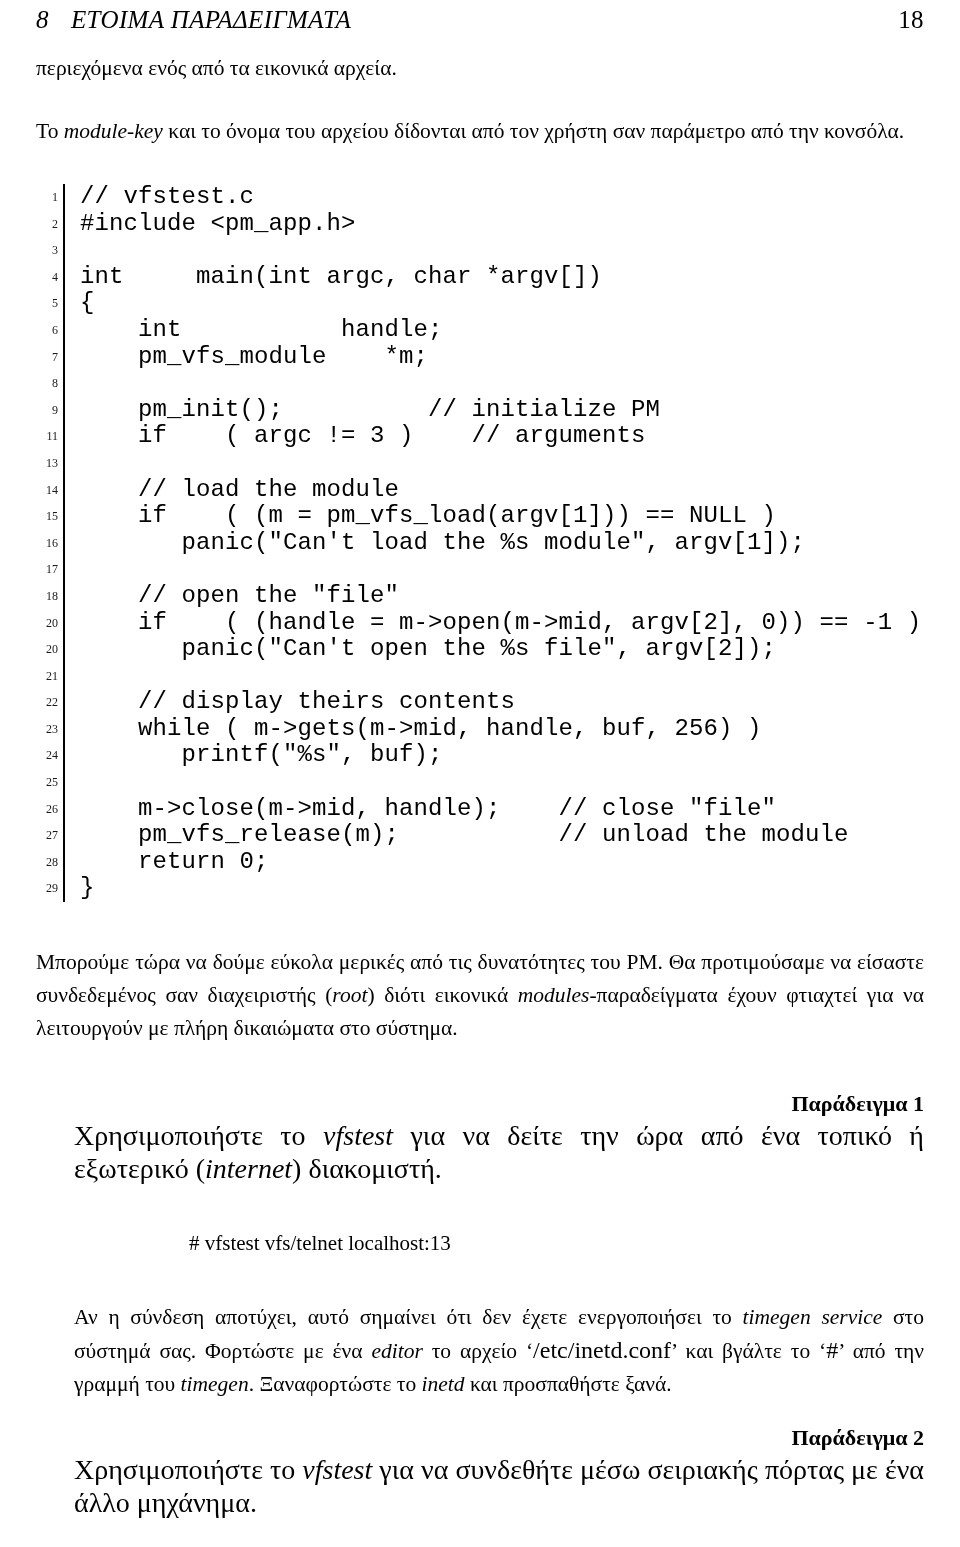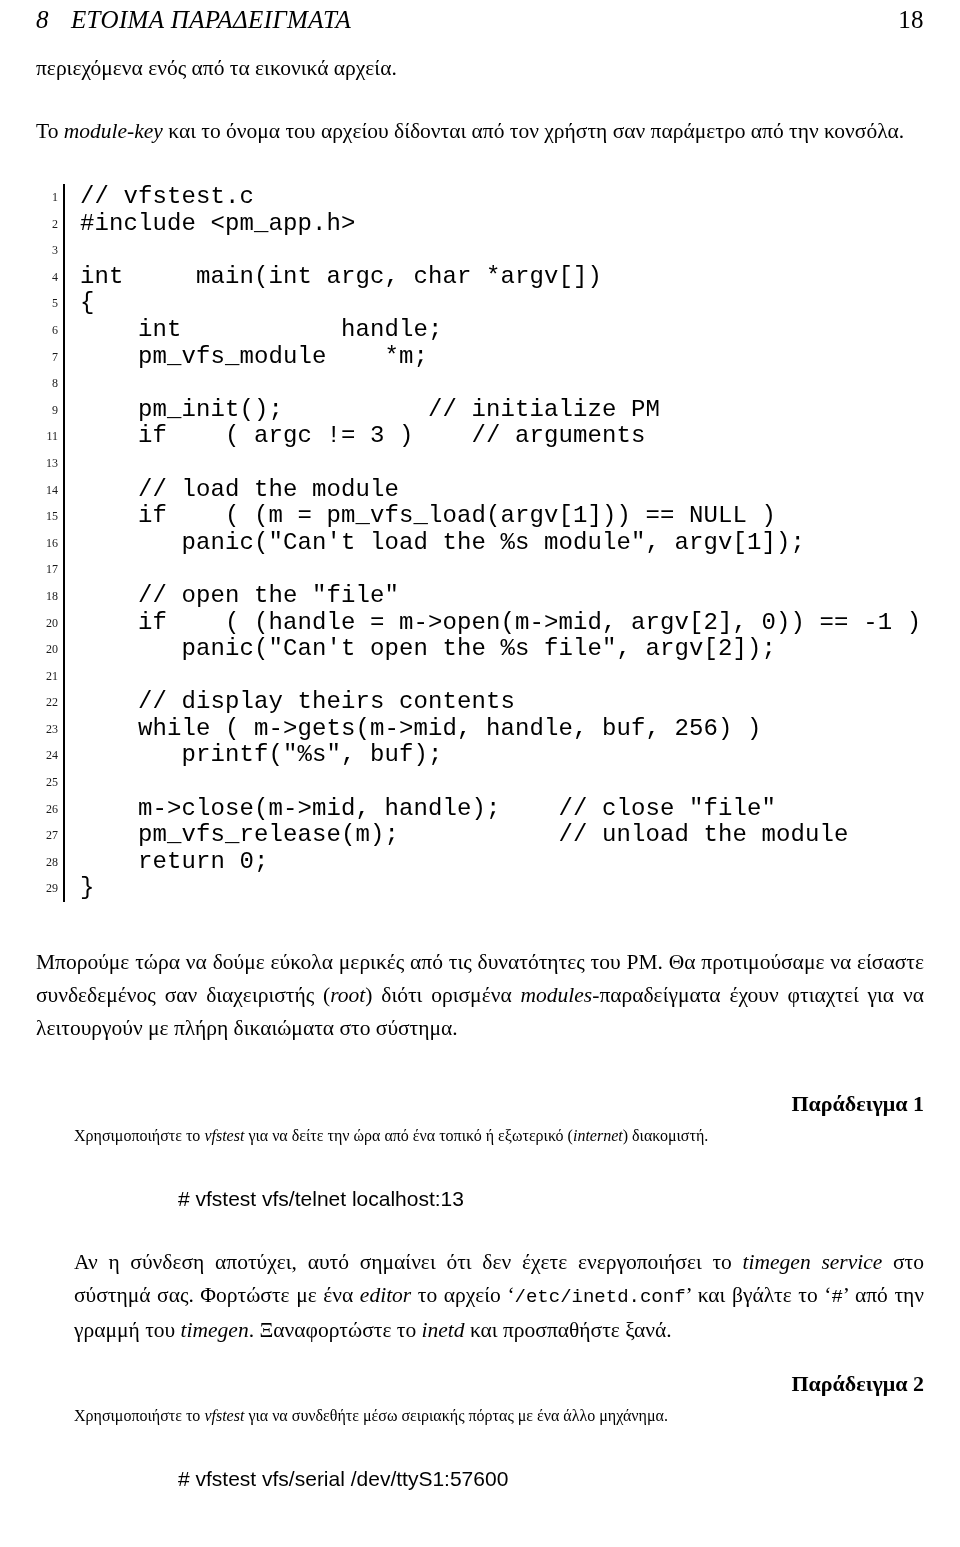--- a/index.html
+++ b/index.html
@@ -64,22 +64,22 @@
     line-height: 33px;
     text-align: justify;
   }
   .gap-22 { height: 22px; }
   .gap-30 { height: 30px; }
   .gap-36 { height: 36px; }
   .gap-44 { height: 44px; }
 
   .it { font-style: italic; }
   .tt {
-    font-family: Liberation Mono, monospace;
-    font-size: 19px;
+    font-family: Liberation Serif, serif;
+    font-size: 24px;
   }
 
   
   .listing {
     position: relative;
     margin-left: 0px;
     padding-left: 0;
   }
   .code-row {
     display: flex;
@@ -124,31 +124,31 @@
 
   
   .ex-head {
     font-size: 22px;
     font-weight: bold;
     line-height: 30px;
     margin: 0;
     text-align: right;
   }
   .ex-body {
-    font-size: 16px;
+    font-size: 28px;
     line-height: 33px;
     margin: 0;
     padding-left: 38px;
     text-align: justify;
   }
   .cmd {
-    font-family: Liberation Sans, sans-serif;
+    font-family: Liberation Serif, serif;
     font-size: 21px;
     line-height: 30px;
-    margin: 2px;
+    margin: 13px;
     padding-left: 140px;
     white-space: pre;
   }
   .indent-para {
     font-size: 21.5px;
     line-height: 33px;
     margin: 0;
     padding-left: 38px;
     text-align: justify;
   }
@@ -311,21 +311,21 @@
         </div>
         <div class="code-row">
           <div class="lineno">29</div>
           <div class="rule"></div>
           <div class="codetext">}</div>
         </div>
       </div>
 
     <div class="gap-44"></div>
 
-    <p class="para"><span>Μπορούμε τώρα να δούμε εύκολα μερικές από τις δυνατότητες του PM. Θα προτιμούσαμε να είσαστε συνδεδεμένος σαν διαχειριστής (</span><span class="it">root</span><span>) διότι ορισμένα </span><span class="it">modules</span><span>-παραδείγματα έχουν φτιαχτεί για να λειτουργούν με πλήρη δικαιώματα στο σύστημα.</span></p>
+    <p class="para"><span>Μπορούμε τώρα να δούμε εύκολα μερικές από τις δυνατότητες του PM. Θα προτιμούσαμε να είσαστε συνδεδεμένος σαν διαχειριστής (</span><span class="it">root</span><span>) διότι εικονικά </span><span class="it">modules</span><span>-παραδείγματα έχουν φτιαχτεί για να λειτουργούν με πλήρη δικαιώματα στο σύστημα.</span></p>
 
     <div class="gap-44"></div>
 
     <p class="ex-head">Παράδειγμα 1</p>
     <p class="ex-body"><span>Χρησιμοποιήστε το </span><span class="it">vfstest</span><span> για να δείτε την ώρα από ένα τοπικό ή εξωτερικό (</span><span class="it">internet</span><span>) διακομιστή.</span></p>
 
     <div class="gap-30"></div>
 
     <p class="cmd"># vfstest vfs/telnet localhost:13</p>
 

